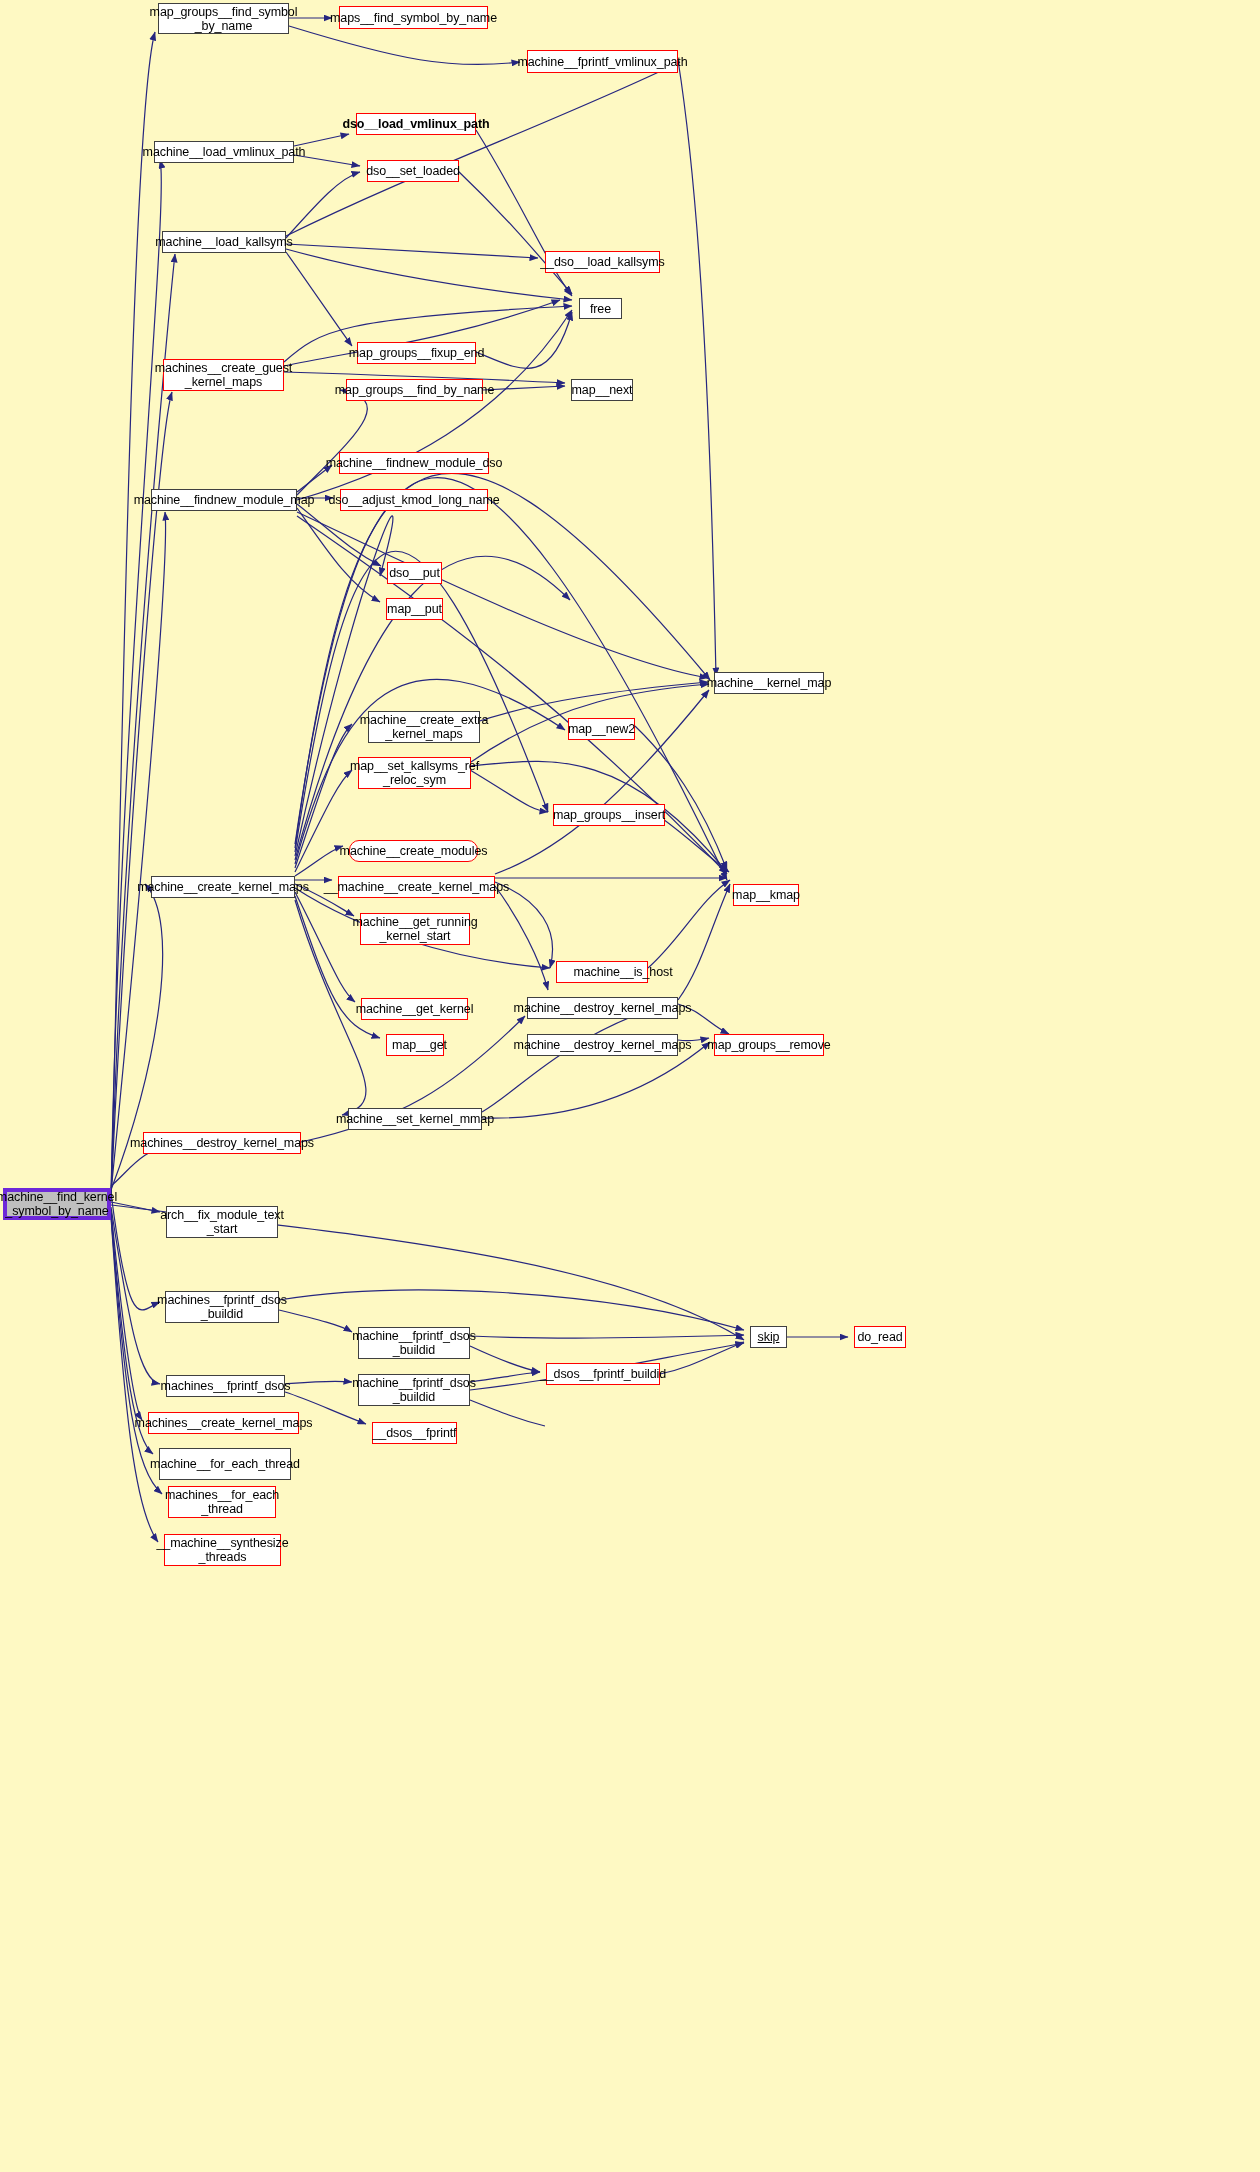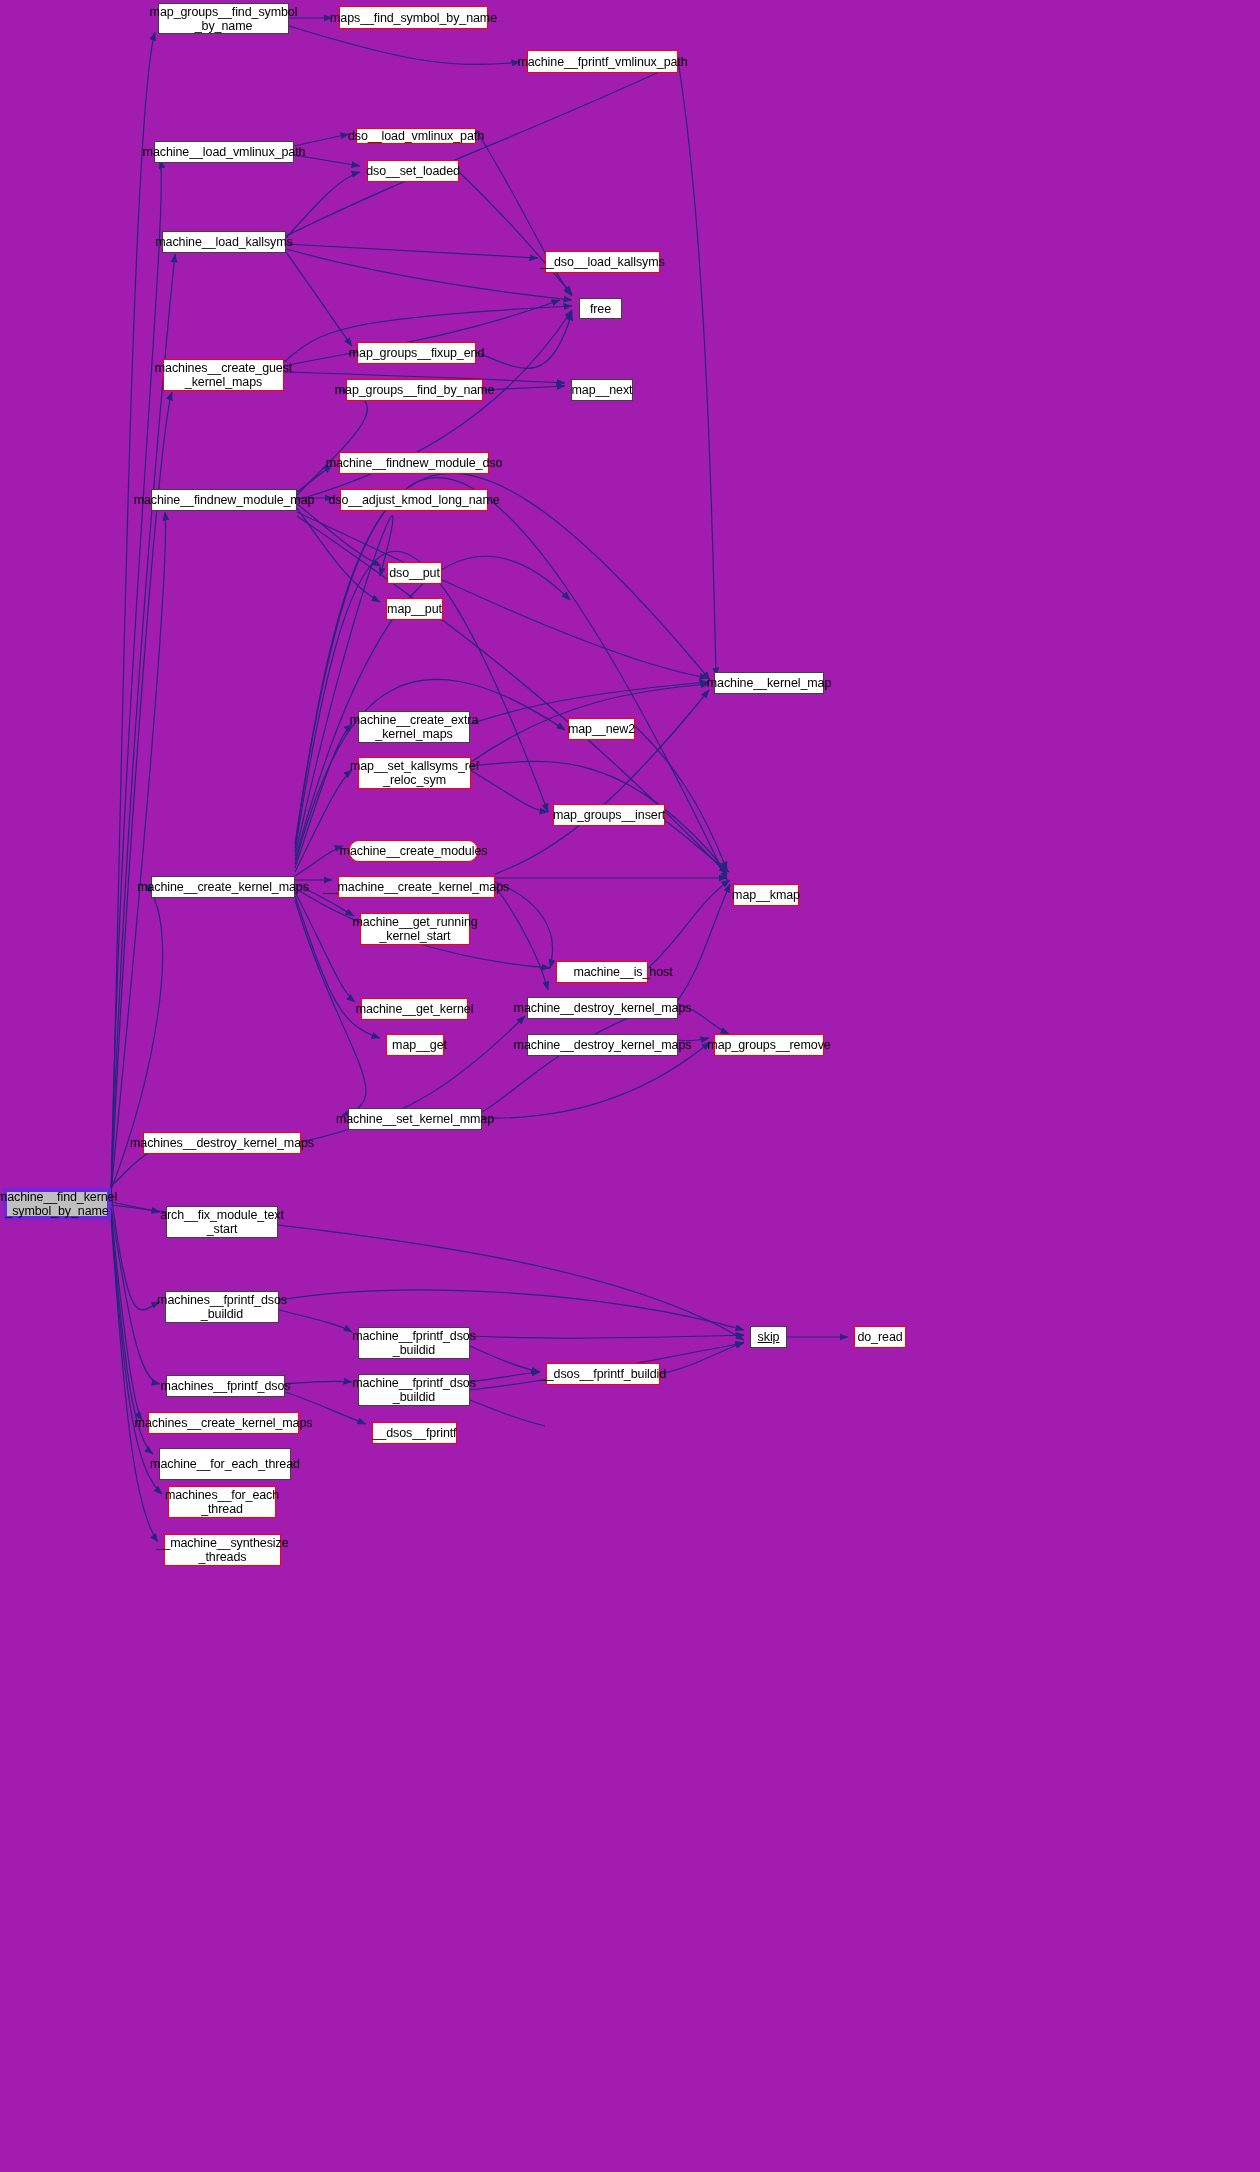--- a/index.html
+++ b/index.html
@@ -1,17 +1,17 @@
 <!DOCTYPE html>
 <html><head>
 <meta charset="utf-8">
 <style>
   html,body{margin:0;padding:0;background:#ffffff;}
   body{font-family:"Liberation Sans","DejaVu Sans",sans-serif;}
-  #graph{position:relative;width:1260px;height:2172px;overflow:hidden;background:#a21caf;}
+  #graph{position:relative;width:1260px;height:2172px;overflow:hidden;background:#fef9c3;}
   #edges{position:absolute;left:0;top:0;width:1260px;height:2172px;}
   .node{position:absolute;box-sizing:border-box;display:flex;align-items:center;justify-content:center;
         text-align:center;background:#ffffff;border:1px solid #ff0000;color:#000000;
         font-size:12.5px;line-height:14px;letter-spacing:-0.1px;white-space:pre-line;padding:0 3px;}
   .node.black{border:1px solid #404040;}
   .node.root{border:4px solid #6d28d9;background:#bfbfbf;}
 </style>
 </head>
 <body>
 
@@ -112,38 +112,38 @@
       <path d="M111,1213 C125,1380 135,1440 153,1454"></path>
       <path d="M111,1215 C125,1400 135,1470 162,1494"></path>
       <path d="M111,1217 C125,1420 135,1510 158,1542"></path>
     </g>
   </svg>
   <div id="nodes">
       <div class="node black" style="left: 158px; top: 3px; width: 131px; height: 31px;">map_groups__find_symbol
 _by_name</div>
       <div class="node" style="left: 339px; top: 6px; width: 149px; height: 23px;">maps__find_symbol_by_name</div>
       <div class="node" style="left: 527px; top: 50px; width: 151px; height: 23px;">machine__fprintf_vmlinux_path</div>
-      <div class="node" style="left: 356px; top: 128px; width: 120px; height: 16px;">dso__load_vmlinux_path</div>
+      <div class="node" style="left: 356px; top: 113px; width: 120px; height: 22px; font-weight: bold;">dso__load_vmlinux_path</div>
       <div class="node black" style="left: 154px; top: 141px; width: 140px; height: 22px;">machine__load_vmlinux_path</div>
       <div class="node" style="left: 367px; top: 160px; width: 92px; height: 22px;">dso__set_loaded</div>
       <div class="node black" style="left: 162px; top: 231px; width: 124px; height: 22px;">machine__load_kallsyms</div>
       <div class="node" style="left: 545px; top: 251px; width: 115px; height: 22px;">__dso__load_kallsyms</div>
       <div class="node black" style="left: 579px; top: 298px; width: 43px; height: 21px;">free</div>
       <div class="node" style="left: 357px; top: 342px; width: 119px; height: 22px;">map_groups__fixup_end</div>
       <div class="node" style="left: 346px; top: 379px; width: 137px; height: 22px;">map_groups__find_by_name</div>
       <div class="node black" style="left: 571px; top: 379px; width: 62px; height: 22px;">map__next</div>
       <div class="node" style="left: 163px; top: 359px; width: 121px; height: 32px;">machines__create_guest
 _kernel_maps</div>
       <div class="node" style="left: 339px; top: 452px; width: 150px; height: 22px;">machine__findnew_module_dso</div>
       <div class="node black" style="left: 151px; top: 489px; width: 146px; height: 22px;">machine__findnew_module_map</div>
       <div class="node" style="left: 340px; top: 489px; width: 148px; height: 22px;">dso__adjust_kmod_long_name</div>
       <div class="node" style="left: 387px; top: 562px; width: 55px; height: 22px;">dso__put</div>
       <div class="node" style="left: 386px; top: 598px; width: 57px; height: 22px;">map__put</div>
       <div class="node black" style="left: 714px; top: 672px; width: 110px; height: 22px;">machine__kernel_map</div>
-      <div class="node black" style="left: 358px; top: 711px; width: 112px; height: 32px;">machine__create_extra
+      <div class="node black" style="left: 368px; top: 711px; width: 112px; height: 32px;">machine__create_extra
 _kernel_maps</div>
       <div class="node" style="left: 568px; top: 718px; width: 67px; height: 22px;">map__new2</div>
       <div class="node" style="left: 358px; top: 757px; width: 113px; height: 32px;">map__set_kallsyms_ref
 _reloc_sym</div>
       <div class="node" style="left: 553px; top: 804px; width: 112px; height: 22px;">map_groups__insert</div>
       <div class="node" style="left: 349px; top: 840px; width: 129px; height: 22px; border-radius: 10px;">machine__create_modules</div>
       <div class="node black" style="left: 151px; top: 876px; width: 144px; height: 22px;">machine__create_kernel_maps</div>
       <div class="node" style="left: 338px; top: 876px; width: 157px; height: 22px;">__machine__create_kernel_maps</div>
       <div class="node" style="left: 733px; top: 884px; width: 66px; height: 22px; text-align: right;">map__kmap</div>
       <div class="node" style="left: 360px; top: 913px; width: 110px; height: 32px;">machine__get_running

